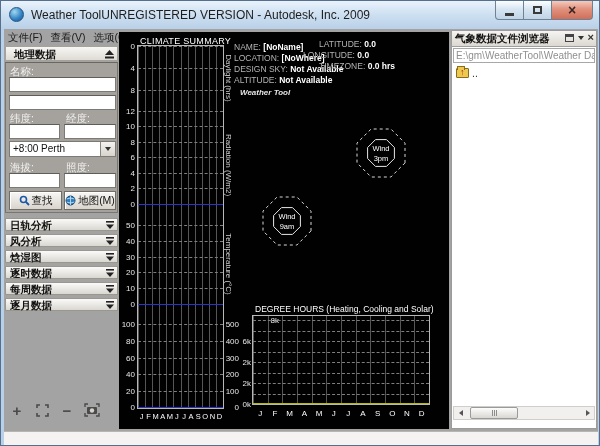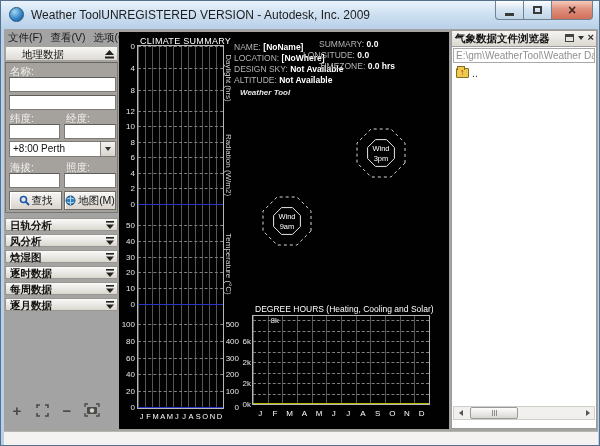--- a/index.html
+++ b/index.html
@@ -21,21 +21,21 @@
   .glyph-min{width:9px;height:3px;background:#3a3a3a;margin-top:8px;}
   .glyph-max{width:9px;height:8px;border:2px solid #3a3a3a;}
   .glyph-close{font-size:14px;font-weight:bold;color:#3a2723;line-height:1;}
   
   .app-body{position:absolute;top:28px;left:3px;width:594px;height:402px;background:#a3a3a3;}
   
   .menubar{position:absolute;top:1px;left:0;width:115px;height:16px;display:flex;font-size:10.5px;color:#1a1a1a;}
   .menu-item{padding:1px 4px;white-space:nowrap;}
   .geo-header{position:absolute;top:17px;left:1px;width:113px;height:15px;
     background:linear-gradient(#f8f7f5,#dedbd4);border:1px solid #a5a29b;
-    font-size:10.5px;font-weight:normal;color:#111;padding:1px 16px;}
+    font-size:10.5px;font-weight:bold;color:#111;padding:1px 8px;}
   .geo-header svg{position:absolute;right:3px;top:3px;}
   .geo-box{position:absolute;top:33px;left:1px;width:113px;height:151px;background:#a5a29e;
     border:1px solid #79766f;border-top-color:#6a6762;padding:2px 3px;}
   .geo-box .lab{position:absolute;font-size:10.5px;color:#f2f1ef;white-space:nowrap;}
   .tbx{position:absolute;background:#fff;border:1px solid #7c7a75;border-top-color:#5f5d58;height:15px;
     font-size:10px;padding:0 2px;color:#222;}
   .selectbox{position:absolute;left:3px;top:78px;width:107px;height:16px;background:#fff;
     border:1px solid #7c7a75;font-size:10px;color:#111;line-height:14px;padding-left:3px;}
   .selectbox .arrow-btn{position:absolute;right:0;top:0;width:15px;height:14px;
     background:linear-gradient(#f4f3f1,#d8d4cc);border-left:1px solid #8a8881;display:flex;align-items:center;justify-content:center;}
@@ -211,21 +211,21 @@
         </svg>
       </div>
     </div>
 
     <div class="canvas" id="canvas">
       <div class="cs-title">CLIMATE SUMMARY</div>
       <span class="info-line" style="left:115px;top:10px"><span>NAME:</span> <b>[NoName]</b></span>
       <span class="info-line" style="left:115px;top:21px"><span>LOCATION:</span> <b>[NoWhere]</b></span>
       <span class="info-line" style="left:115px;top:32px"><span>DESIGN SKY:</span> <b>Not Available</b></span>
       <span class="info-line" style="left:115px;top:43px"><span>ALTITUDE:</span> <b>Not Available</b></span>
-      <span class="info-line" style="left:200px;top:7px"><span>SUMMARY:</span> <b>0.0</b></span>
+      <span class="info-line" style="left:200px;top:7px"><span>LATITUDE:</span> <b>0.0</b></span>
       <span class="info-line" style="left:184px;top:18px"><span>LONGITUDE:</span> <b>0.0</b></span>
       <span class="info-line" style="left:200px;top:29px"><span>TIMEZONE:</span> <b>0.0 hrs</b></span>
       <span class="logo-line" style="left:121px;top:56px">Weather Tool</span>
       <div class="dh-title">DEGREE HOURS (Heating, Cooling and Solar)</div>
       <svg id="windSvg" width="330" height="397">
           <g>
             <polygon points="286.0,130.9 271.9,145.0 252.1,145.0 238.0,130.9 238.0,111.1 252.1,97.0 271.9,97.0 286.0,111.1" fill="none" stroke="#d8d8d8" stroke-dasharray="3,3"></polygon>
             <polygon points="275.4,126.5 267.5,134.4 256.5,134.4 248.6,126.5 248.6,115.5 256.5,107.6 267.5,107.6 275.4,115.5" fill="none" stroke="#e8e8e8"></polygon>
             <text x="262" y="119" fill="#fff" font-size="7.5" text-anchor="middle">Wind</text>
             <text x="262" y="129" fill="#fff" font-size="7.5" text-anchor="middle">3pm</text>

